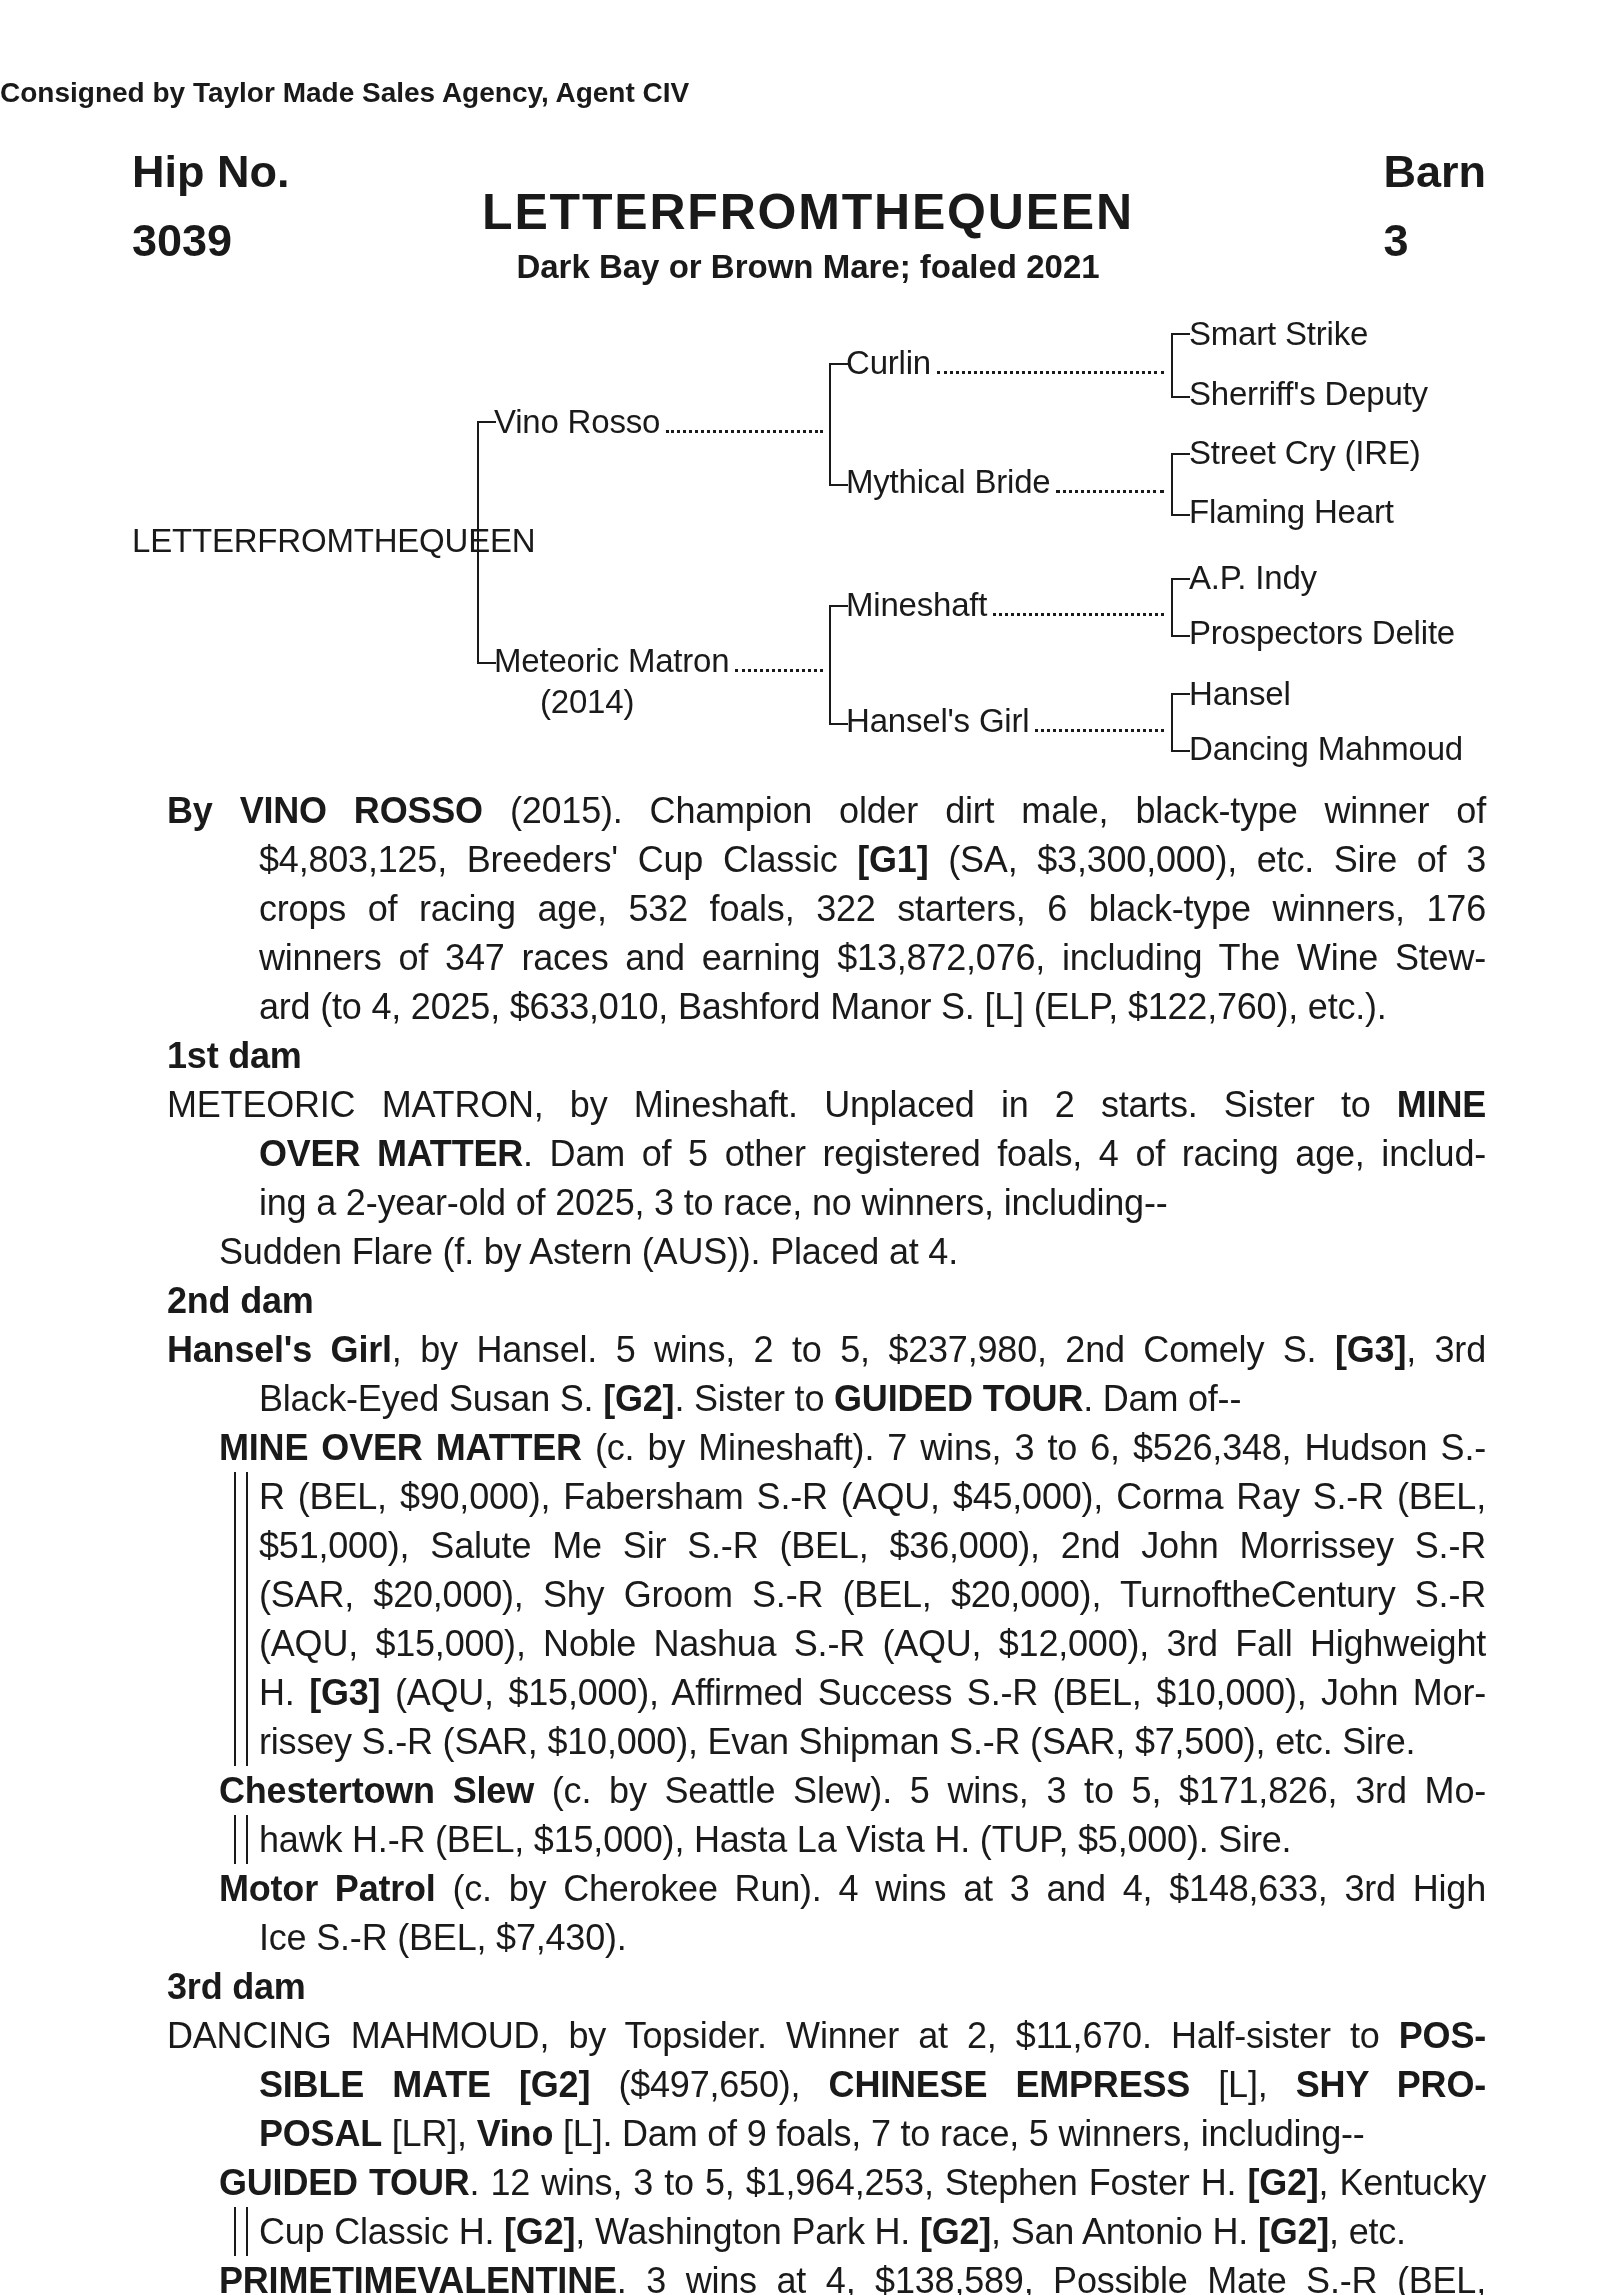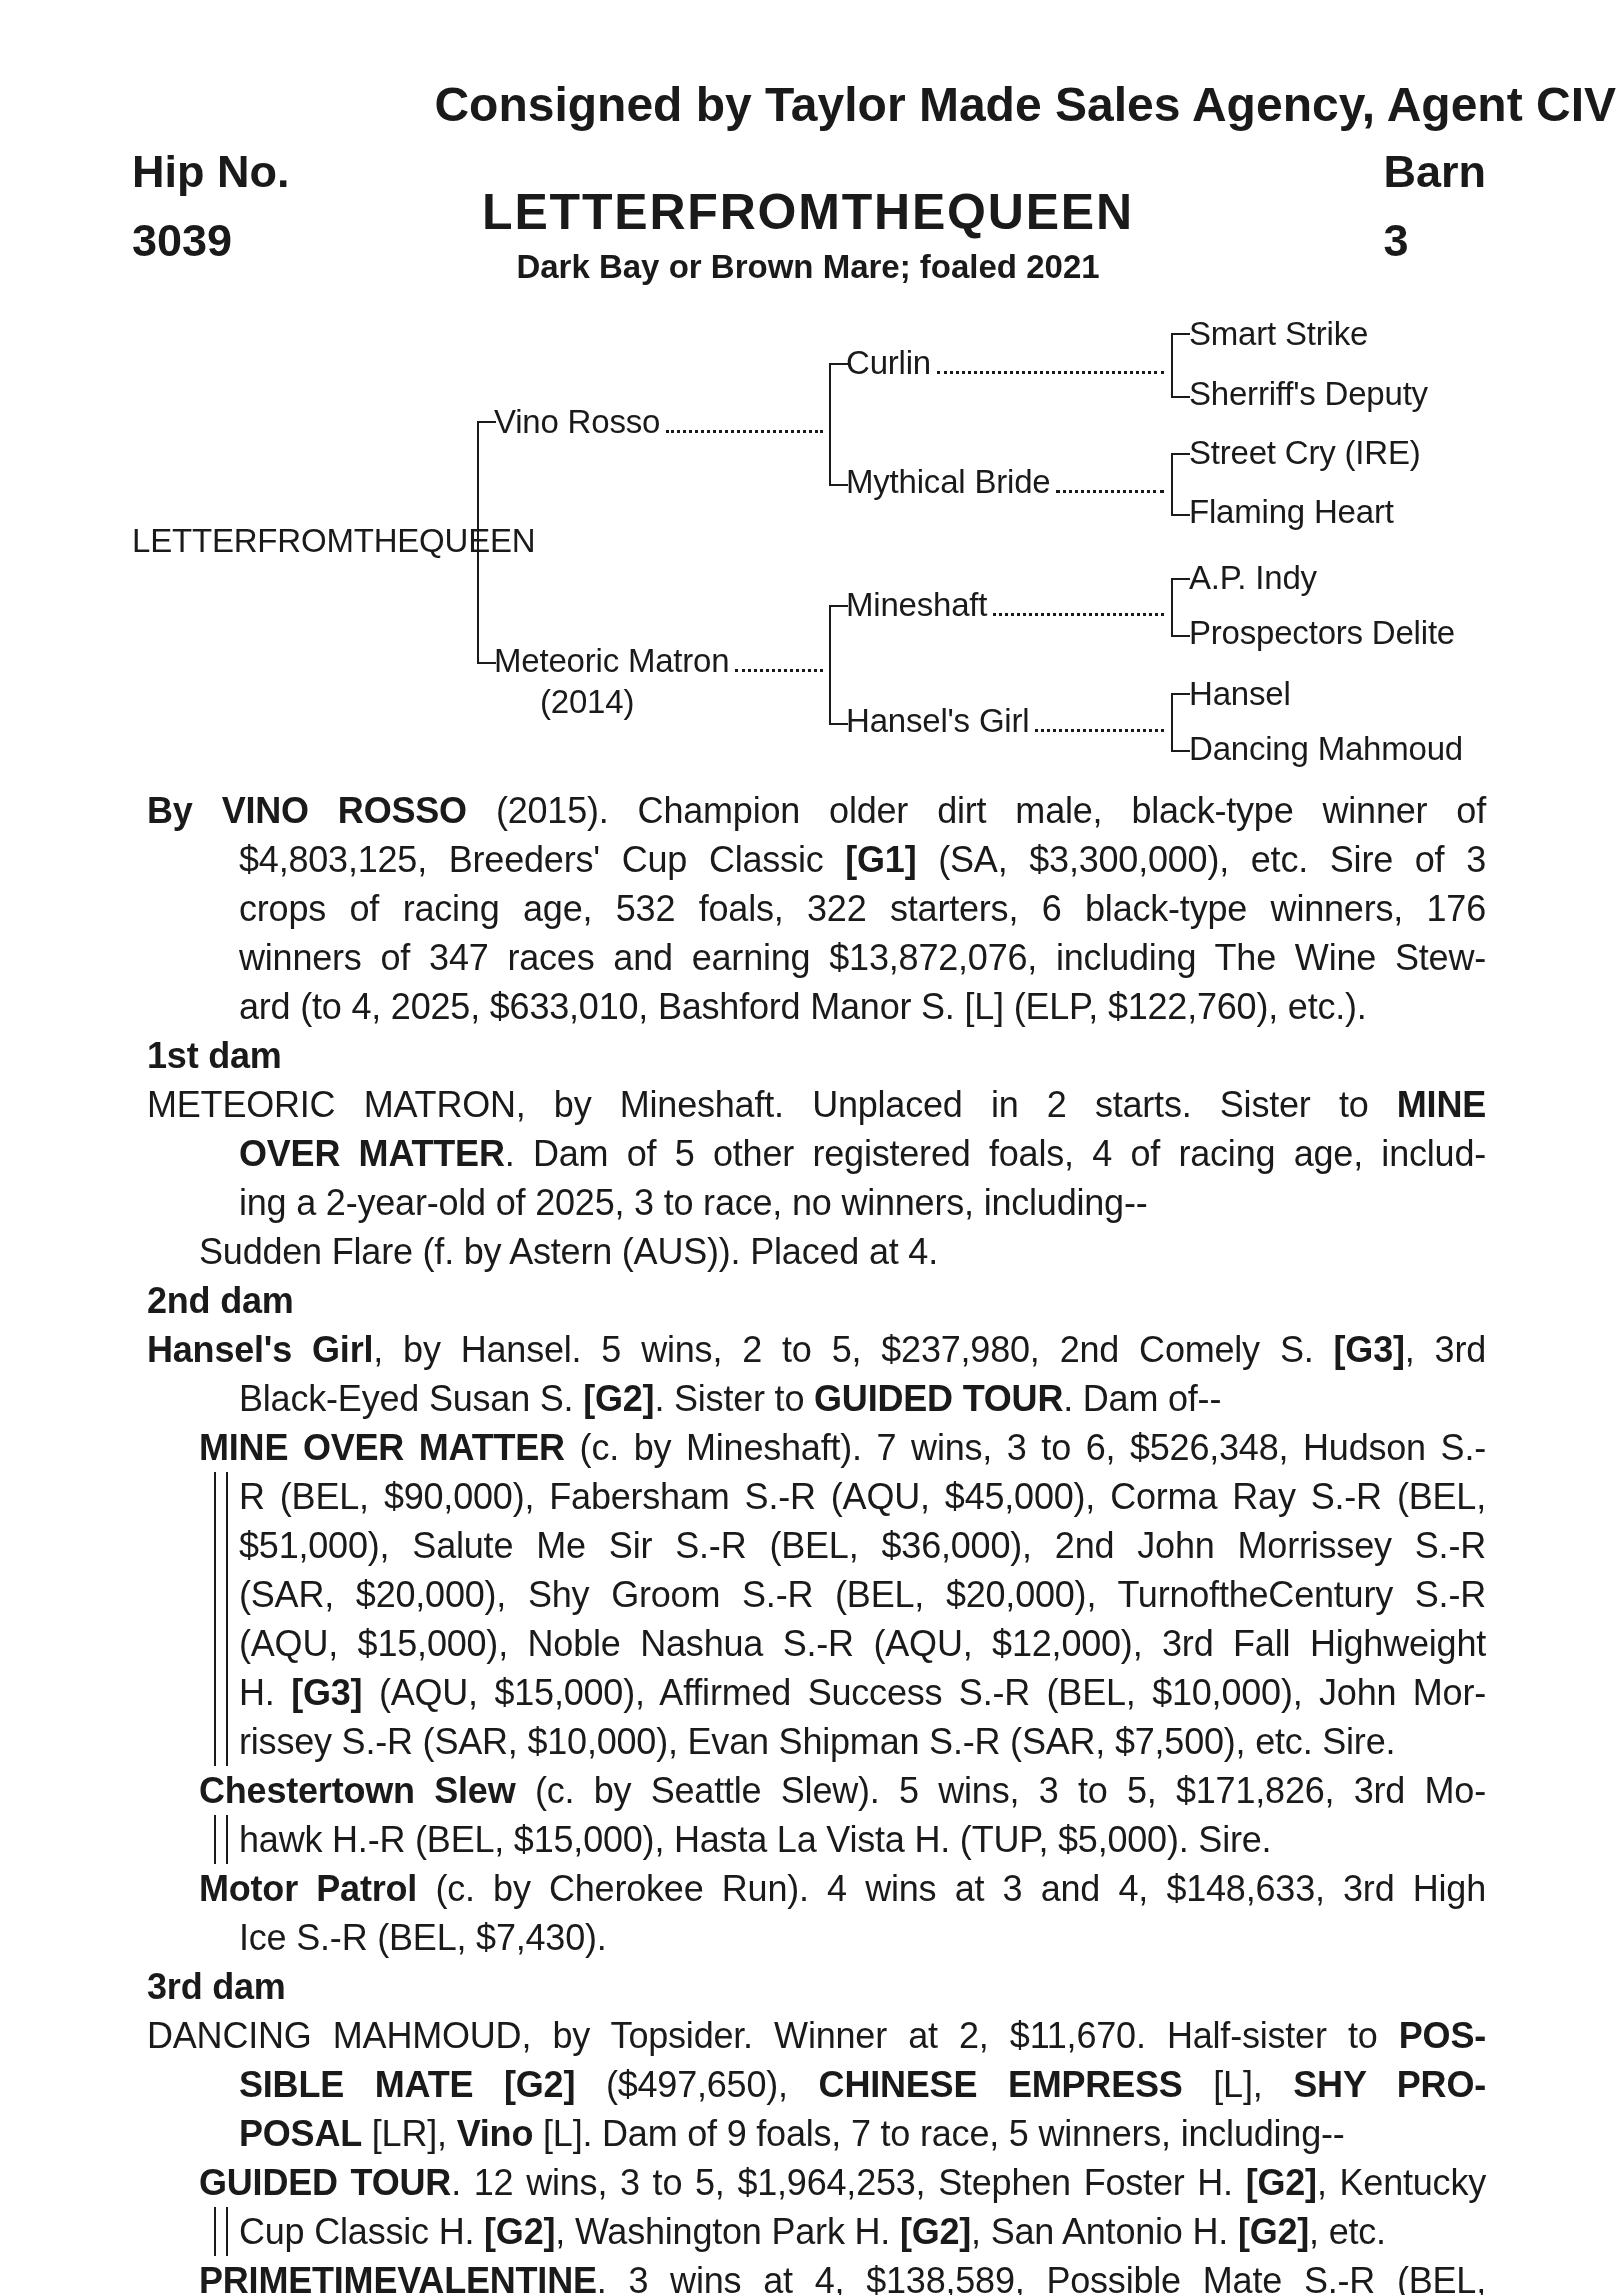--- a/index.html
+++ b/index.html
@@ -1,38 +1,38 @@
 <!DOCTYPE html>
 <html style="font-size:7.3px"><head>
 <meta charset="utf-8">
 <style>
   html,body{margin:0;padding:0;background:#fff;}
   .page{position:relative;width:1616px;height:3227px;background:#ffffff;overflow:hidden;
         font-family:"Liberation Sans",sans-serif;color:#1a1a1a;}
   
-  .consignor{position:absolute;left:0;right:0;top:77px;text-align:right;
-             font-size:48px;font-weight:bold;}
+  .consignor{position:absolute;left:0;right:0;top:77px;text-align:left;
+             font-size:28px;font-weight:bold;}
   .hip{position:absolute;left:132px;top:137px;font-size:45px;font-weight:bold;line-height:69px;}
   .barn{position:absolute;right:130px;top:137px;font-size:45px;font-weight:bold;line-height:69px;text-align:left;}
   .title{position:absolute;left:0;right:0;top:183px;text-align:center;
          font-size:50px;font-weight:bold;letter-spacing:1.8px;}
   .subtitle{position:absolute;left:0;right:0;top:248px;text-align:center;
             font-size:33px;font-weight:bold;}
   
   .tree{position:absolute;left:0;top:0;width:100%;height:780px;font-size:33px;letter-spacing:-0.2px;}
   .tnode{position:absolute;line-height:41px;white-space:nowrap;}
   .trow{position:absolute;display:flex;line-height:41px;white-space:nowrap;}
   .leader{flex:1 1 auto;height:0;border-bottom:3.2px dotted #1a1a1a;align-self:flex-end;
           margin:0 1.8px 9.2px 5.5px;}
   .brk{position:absolute;width:16.5px;border-left:2.8px solid #1a1a1a;border-top:2.8px solid #1a1a1a;
        border-bottom:2.8px solid #1a1a1a;}
   
   .body{position:absolute;left:147px;top:786px;width:1339px;
         font-size:36px;line-height:49px;letter-spacing:-0.2px;}
-  .line{position:relative;height:49px;white-space:nowrap;}
+  .line{position:relative;height:49px;white-space:nowrap;margin-left:20px;}
   .line.just{white-space:normal;text-align:justify;text-align-last:justify;}
   .l1{padding-left:52px;}
   .t{padding-left:92px;}
   .bars{position:absolute;left:67px;top:0;height:49px;width:10px;
         border-left:2.3px solid #1a1a1a;border-right:2.3px solid #1a1a1a;}
   b{font-weight:bold;}
 </style>
 </head>
 <body>
 

